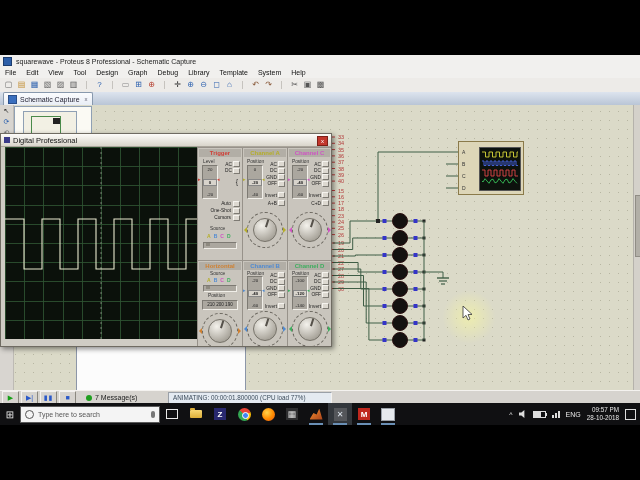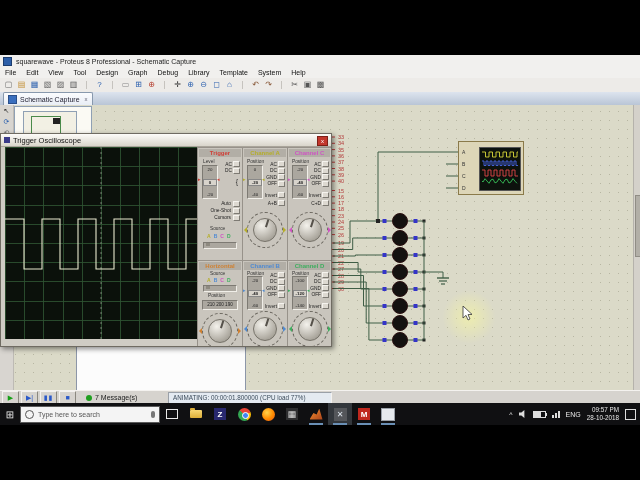--- a/index.html
+++ b/index.html
@@ -369,21 +369,21 @@
           <path d="M2,13H4V17.5H6V13H8V17.5H10V13H12V17.5H14V13H16V17.5H18V13H20V17.5H22V13H24V17.5H26V13H28V17.5H30V13H32V17.5H34V13H36V17.5H38" fill="none" stroke="#4868e8" stroke-width="0.9"></path>
           <path d="M2,22H5V28H8V22H11V28H14V22H17V28H20V22H23V28H26V22H29V28H32V22H35V28H38" fill="none" stroke="#e04848" stroke-width="0.9"></path>
           <path d="M2,33 L3,34.0 L5,30.7 L7,33.0 L9,35.3 L11,31.9 L13,31.2 L15,34.9 L17,34.0 L19,30.6 L21,33.1 L23,35.3 L25,31.8 L27,31.2 L29,35.0 L31,33.9 L33,30.6 L35,33.2 L37,35.3" fill="none" stroke="#38c058" stroke-width="0.9"></path>
         </svg>
     </div>
   </div>
 
   <div class="abs" id="scopewin">
     <div id="swtitle">
       <span id="swico"></span>
-      <span>Trigger Oscilloscope</span>
+      <span>Digital Professional</span>
     </div>
     <div id="swclose">x</div>
 
     <div id="scopescreen">
       <svg id="wavesvg" width="192" height="192" viewBox="0 0 192 192">
           <line x1="96" y1="0" x2="96" y2="192" stroke="#b9bdb4" stroke-width="0.6" stroke-dasharray="2 3"></line>
           <path d="M0,72H19V122H37V72H55V122H73V72H91V122H109V72H127V122H145V72H163V122H181V72H192" fill="none" stroke="#e9e9cf" stroke-width="1.1"></path>
         </svg>
     </div>
 

